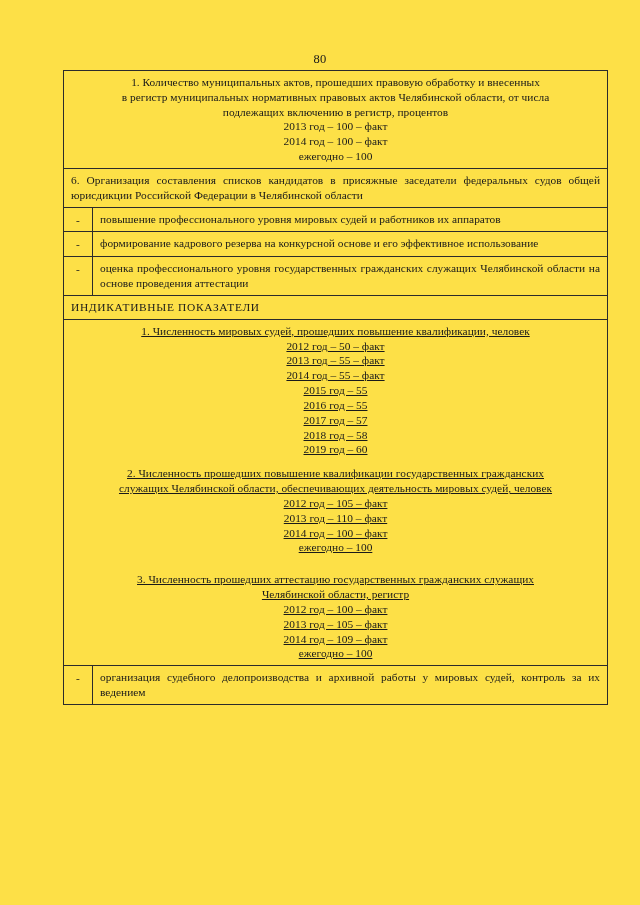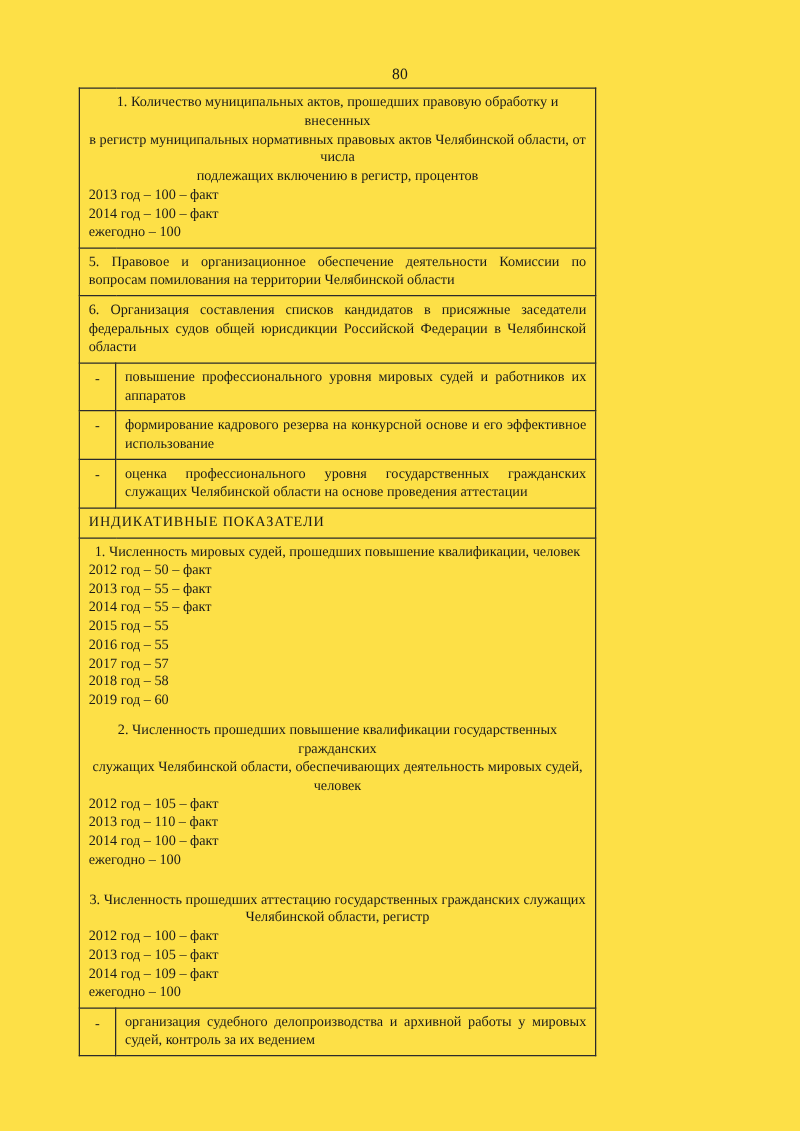--- a/index.html
+++ b/index.html
@@ -32,21 +32,21 @@
     width: 640px;
     text-align: center;
     font-size: 12.5px;
     letter-spacing: 0.2px;
   }
 
   .doc-table {
     position: absolute;
     top: 70px;
     left: 63px;
-    width: 414px;
+    width: 545px;
     border-collapse: collapse;
     table-layout: fixed;
   }
 
   .doc-table td {
     border: 1px solid #2b2b2b;
     vertical-align: top;
     font-size: 11.4px;
     line-height: 1.30;
     padding: 4px 7px 4px 7px;
@@ -67,35 +67,35 @@
   .indicators-title {
     text-align: left;
     font-size: 11.8px;
     letter-spacing: 0.7px;
     padding-top: 6px;
     padding-bottom: 6px;
   }
 
   .yearlist {
     display: block;
-    text-align: left;
+    text-align: center;
   }
   .yearlist .yr {
     display: block;
     line-height: 1.30;
   }
 
   .heading-line {
     display: block;
     text-align: center;
   }
 
   .cell-pad-lg { padding-top: 6px; padding-bottom: 6px; }
 
-  .sec-block { display: block; margin: 0; padding: 0; }
+  .sec-block { display: block; margin: 0; padding: 0; text-decoration: underline; }
   .sec-block + .sec-block { margin-top: 9px; }
 </style>
 </head>
 <body>
 
 <div class="page">
 
   <div class="page-number">80</div>
 
   <table class="doc-table">
@@ -111,23 +111,20 @@
           <span class="heading-line">в регистр муниципальных нормативных правовых актов Челябинской области, от числа</span>
           <span class="heading-line">подлежащих включению в регистр, процентов</span>
           <span class="yearlist">
             <span class="yr">2013 год – 100 – факт</span>
             <span class="yr">2014 год – 100 – факт</span>
             <span class="yr">ежегодно – 100</span>
           </span>
         </td>
       </tr>
 
-      <tr>
-        <td colspan="2" class="just">5. Правовое и организационное обеспечение деятельности Комиссии по вопросам помилования на территории Челябинской области</td>
-      </tr>
 
       <tr>
         <td colspan="2" class="just">6. Организация составления списков кандидатов в присяжные заседатели федеральных судов общей юрисдикции Российской Федерации в Челябинской области</td>
       </tr>
 
 
       <tr>
         <td class="bullet-cell">-</td>
         <td class="just">повышение профессионального уровня мировых судей и работников их аппаратов</td>
       </tr>

